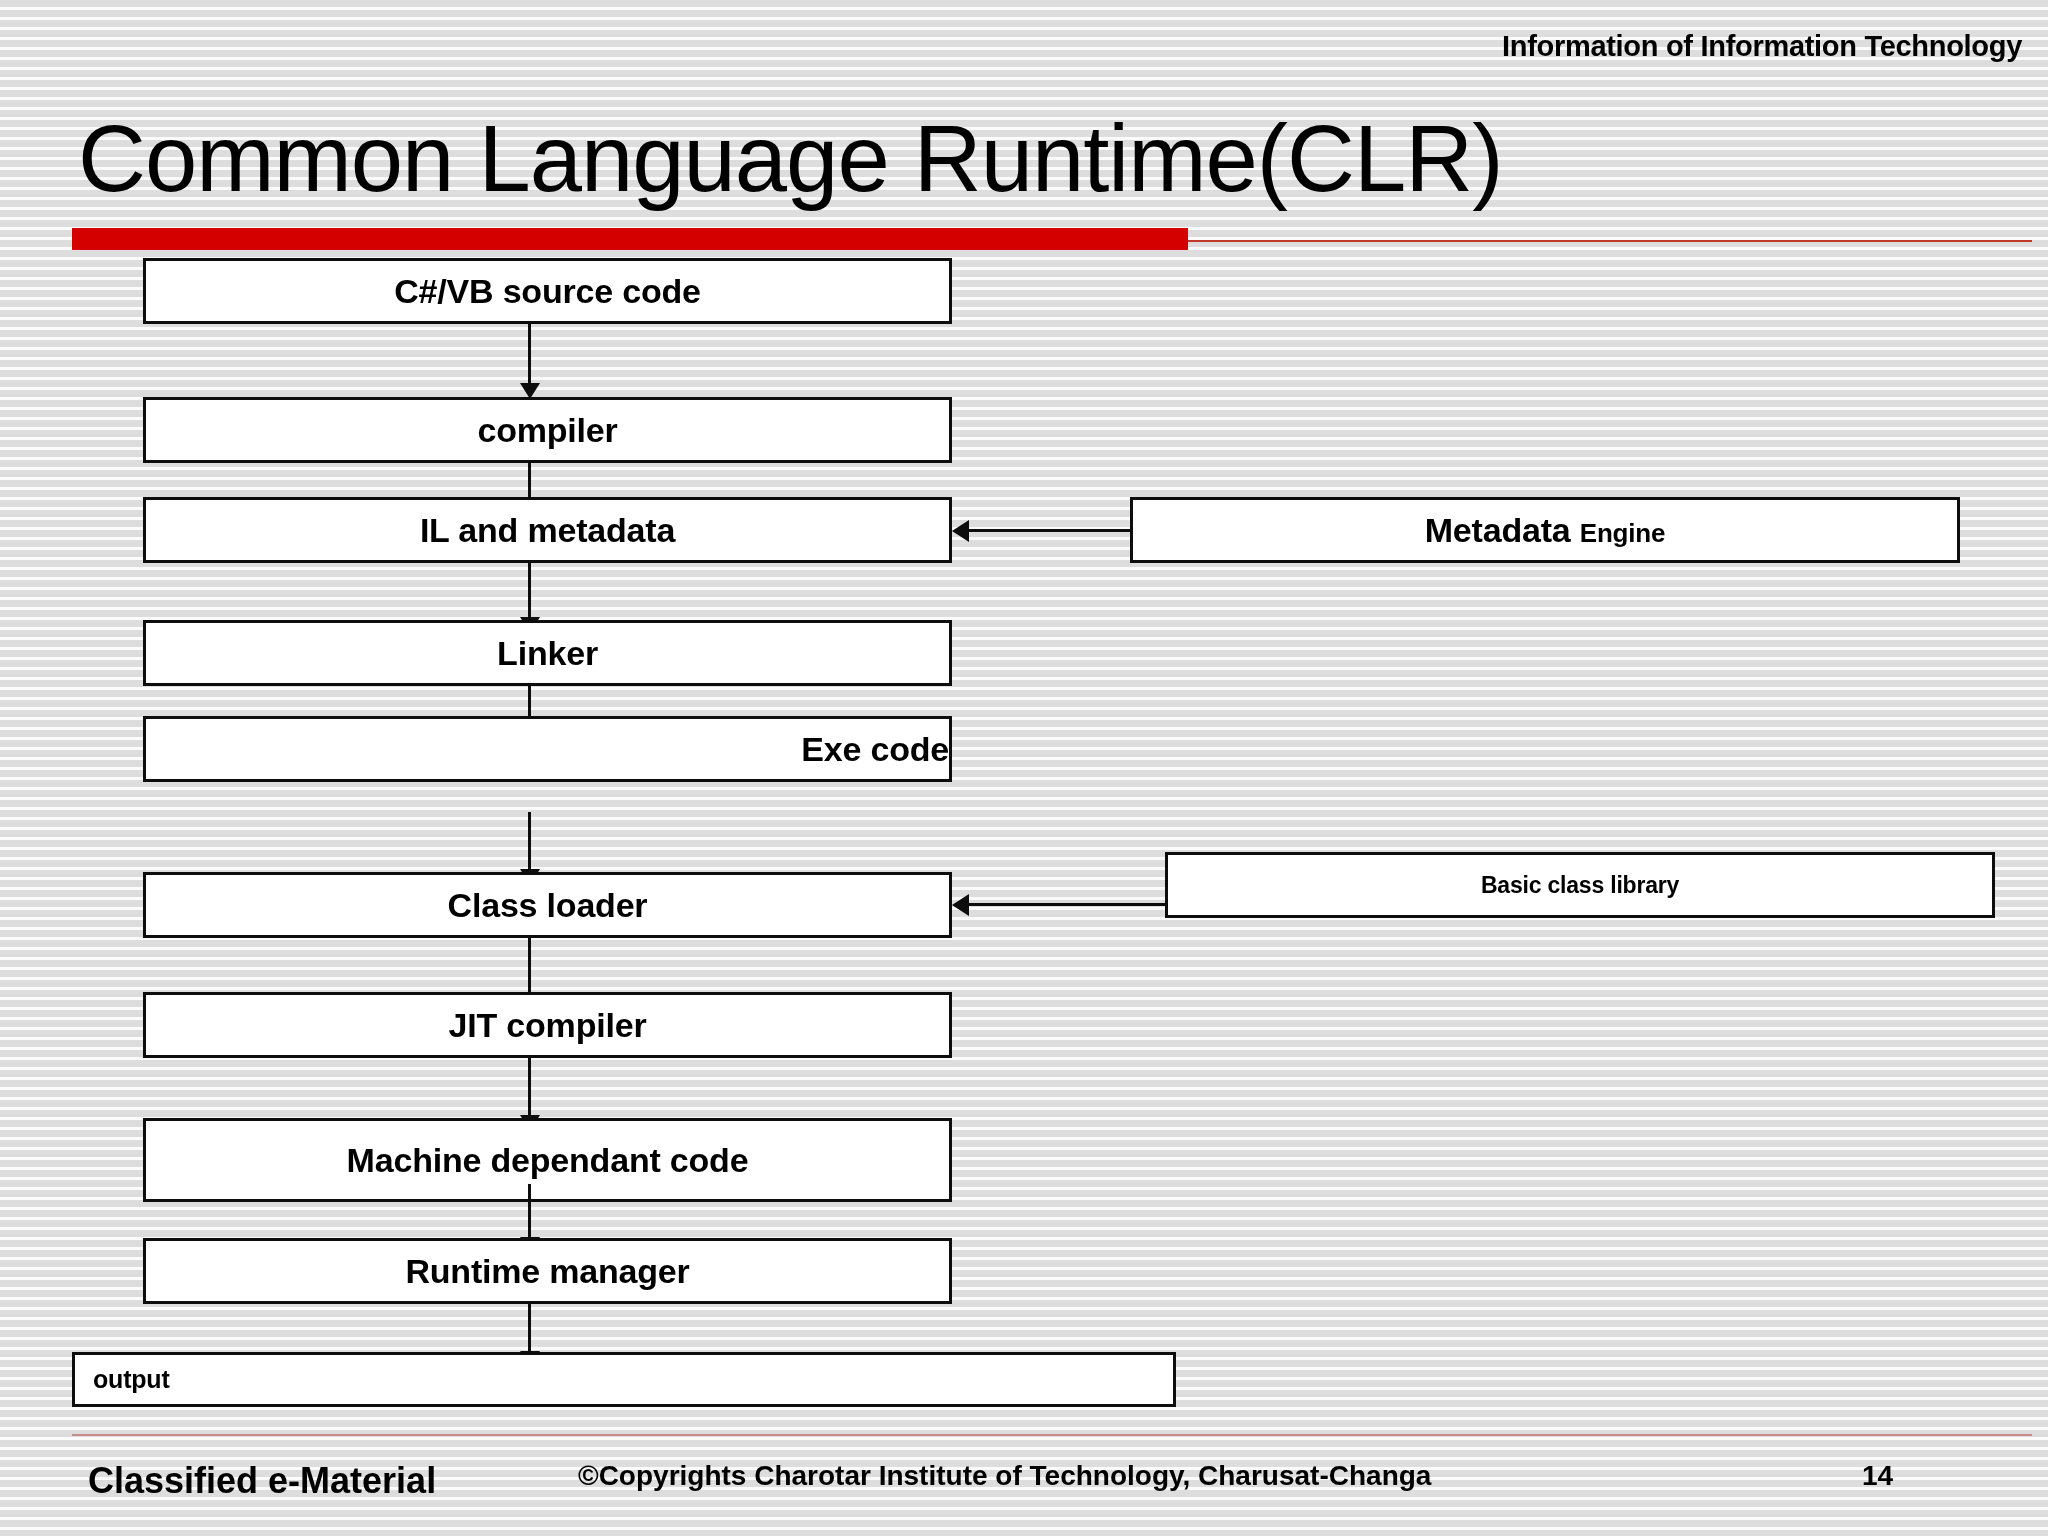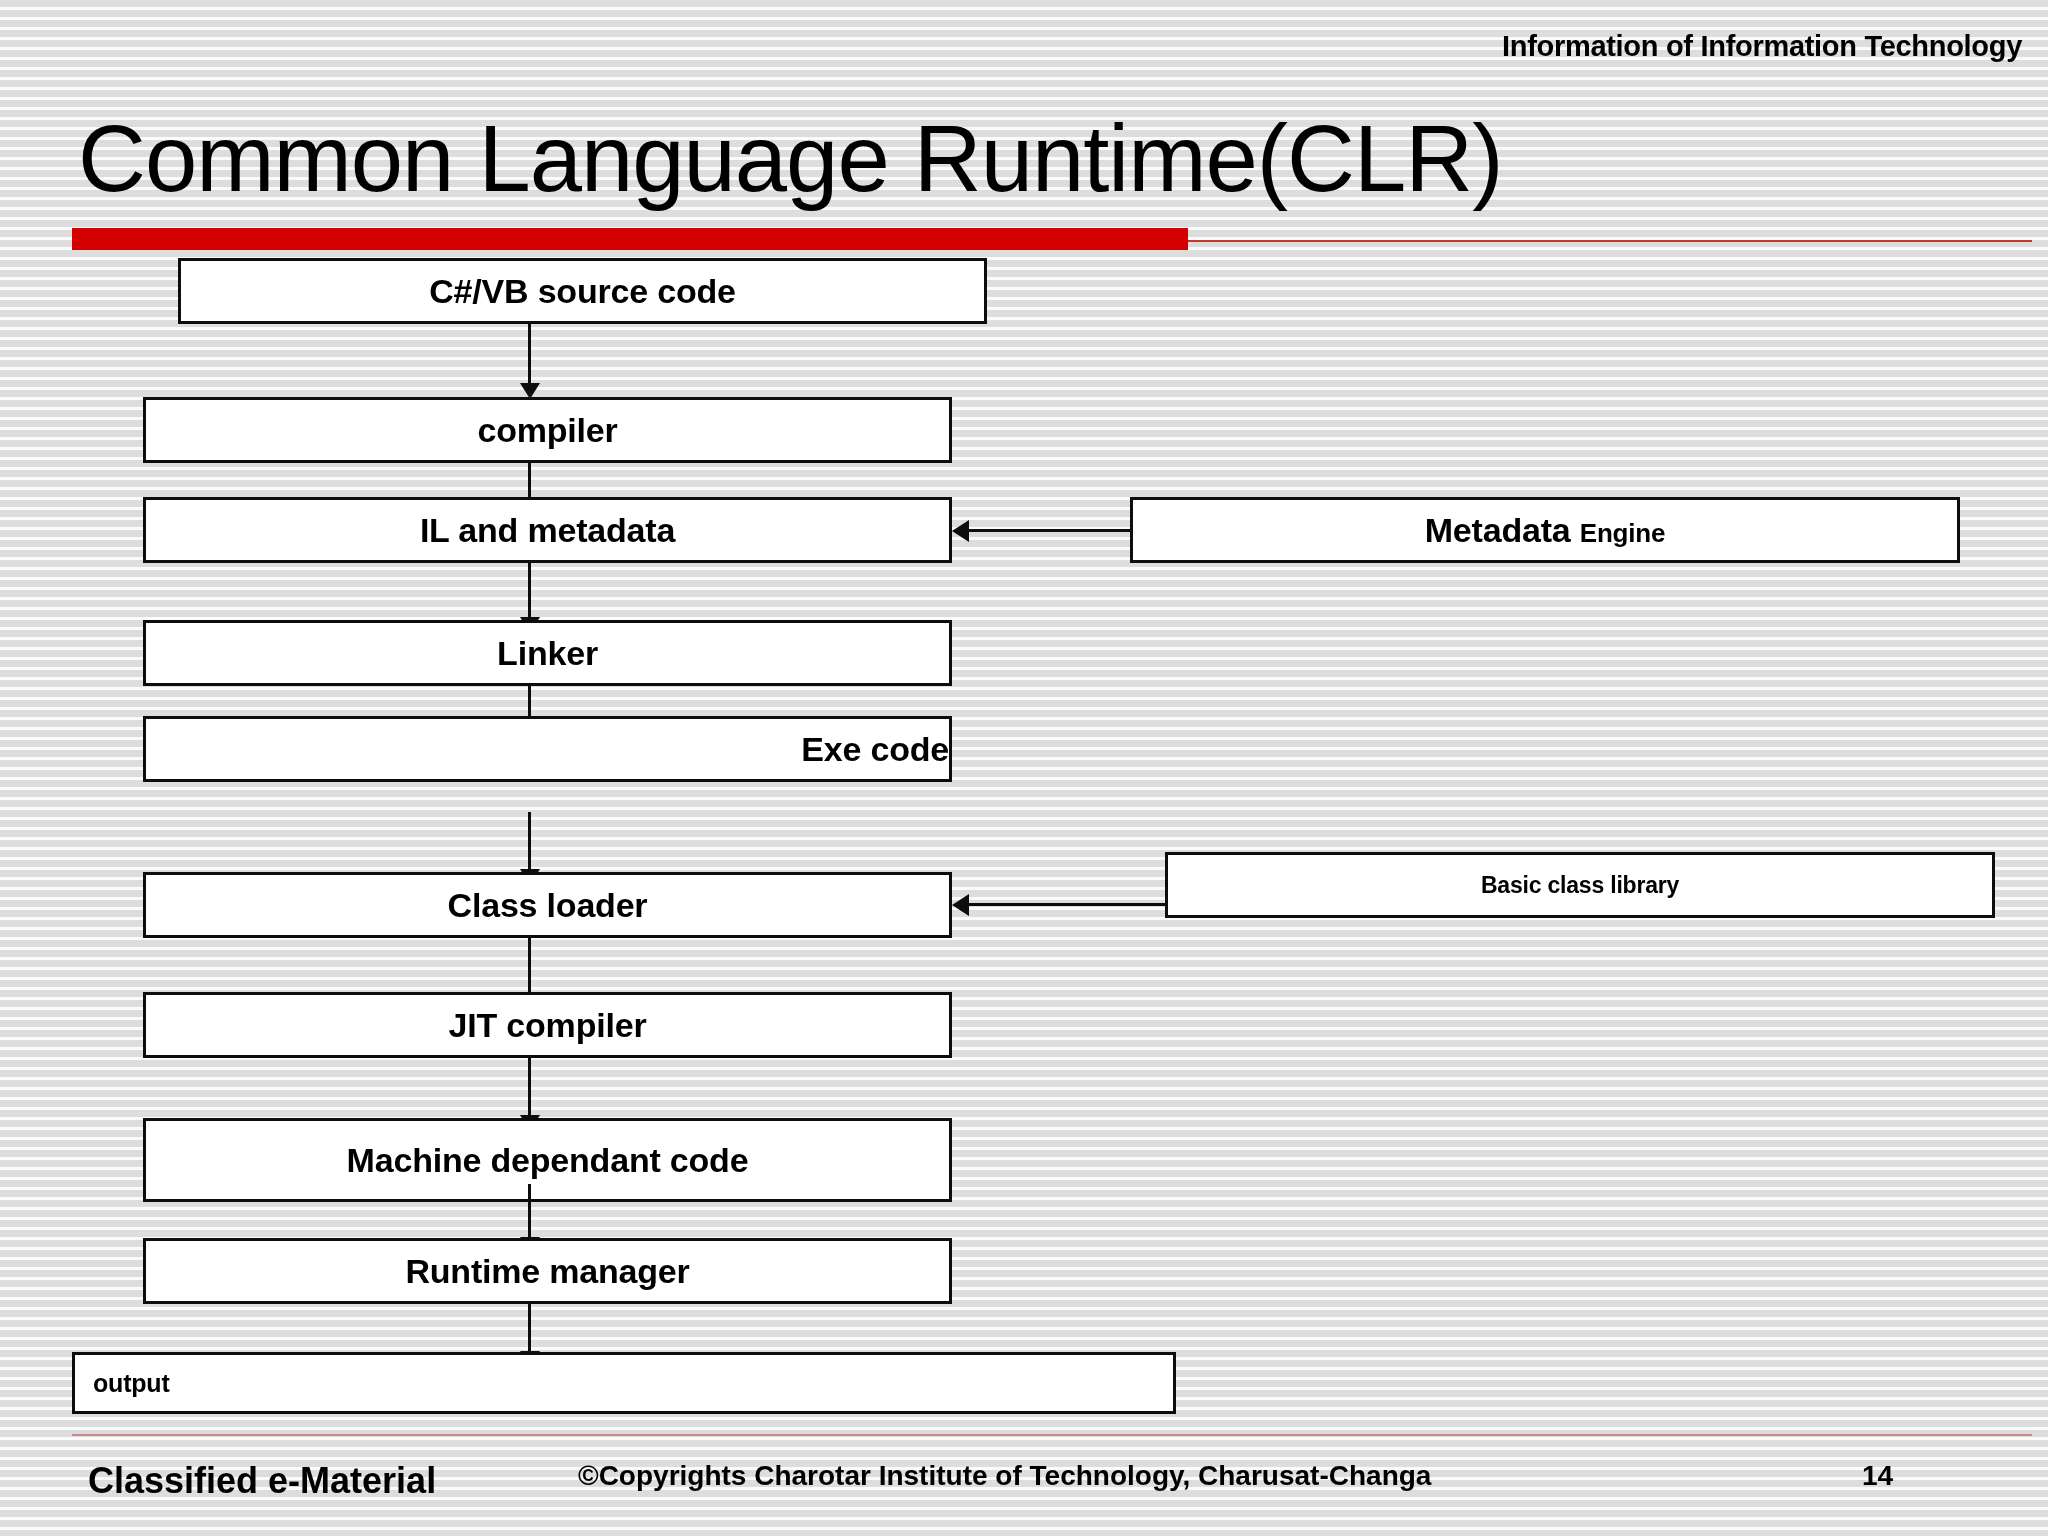--- a/index.html
+++ b/index.html
@@ -179,21 +179,21 @@
 <body>
 
 <div id="slide">
 
   <div class="dept-title">Information of Information Technology</div>
 
   <div class="slide-title">Common Language Runtime(CLR)</div>
   <div class="title-rule-thin"></div>
   <div class="title-rule-thick"></div>
 
-  <div class="fbox" style="left:143px; top:258px; width:809px; height:66px;margin-left:35px;">
+  <div class="fbox" style="left:143px; top:258px; width:809px; height:66px;">
     <span class="label">C#/VB  source code</span>
   </div>
 
   <div class="v-arrow" style="left:528px; top:324px; height:62px;"></div>
 
   <div class="fbox" style="left:143px; top:397px; width:809px; height:66px;">
     <span class="label">compiler</span>
   </div>
 
   <div class="v-arrow" style="left:528px; top:463px; height:43px;"></div>
@@ -233,21 +233,21 @@
   </div>
 
   <div class="v-arrow" style="left:528px; top:1184px; height:56px;"></div>
 
   <div class="fbox" style="left:143px; top:1238px; width:809px; height:66px;">
     <span class="label">Runtime manager</span>
   </div>
 
   <div class="v-arrow" style="left:528px; top:1304px; height:50px;"></div>
 
-  <div class="fbox left-align" style="left:72px; top:1352px; width:1104px; height:62px;">
+  <div class="fbox left-align" style="left:72px; top:1352px; width:1104px; height:55px;">
     <span class="label small">output</span>
   </div>
 
   <div class="h-arrow" style="left:965px; top:529px; width:200px;"></div>
 
   <div class="fbox" style="left:1130px; top:497px; width:830px; height:66px;">
     <span class="label"><span>Metadata</span> <span class="sub">Engine</span></span>
   </div>
 
   <div class="h-arrow" style="left:965px; top:903px; width:200px;"></div>

